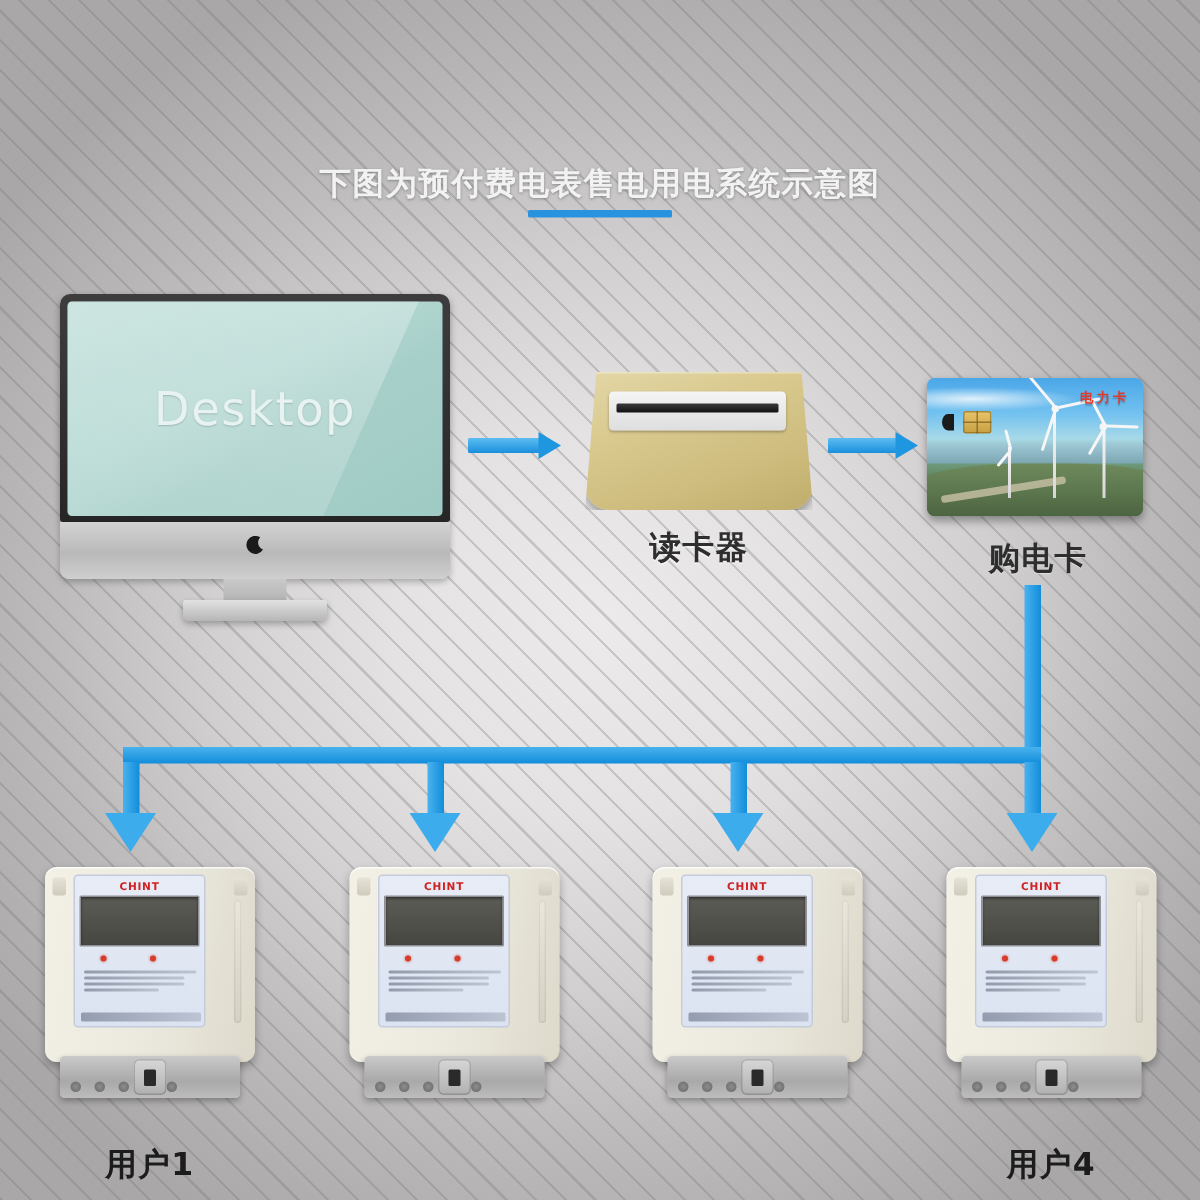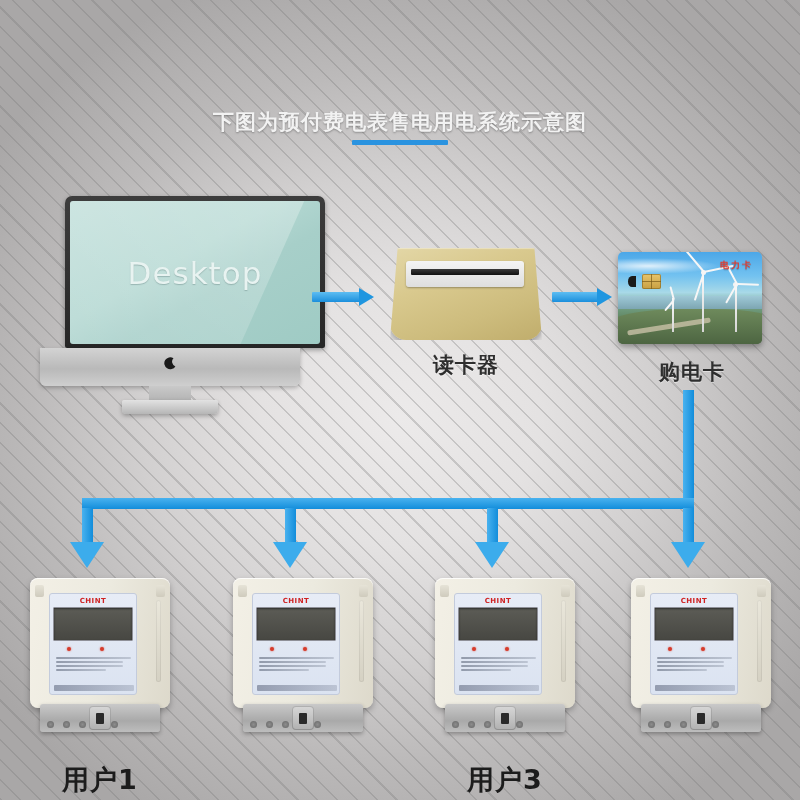--- a/index.html
+++ b/index.html
@@ -36,21 +36,20 @@
     position:absolute;left:352px;top:140px;width:96px;height:5px;
     background:#2a93e0;border-radius:1px;
   }
   
   .monitor{position:absolute;left:40px;top:196px;width:260px;}
   .mon-bezel{
     position:relative;width:260px;height:152px;box-sizing:border-box;
     background:linear-gradient(#3d3d3d,#262626);
     border-radius:7px 7px 2px 2px;padding:5px 5px 4px 5px;
     box-shadow:0 2px 5px rgba(0,0,0,.35);
-    margin-left:25px;
   }
   .mon-screen{
     width:100%;height:100%;box-sizing:border-box;
     background:linear-gradient(150deg,#bfded9 0%,#b4d8d2 42%,#a7cfc9 60%,#9fcbc4 100%);
     border-radius:3px;position:relative;overflow:hidden;
     display:flex;align-items:center;justify-content:center;
   }
   .mon-screen:after{
     content:"";position:absolute;left:-20%;top:-60%;width:95%;height:230%;
     background:linear-gradient(rgba(255,255,255,.30),rgba(255,255,255,.06));
@@ -170,21 +169,21 @@
     border-radius:8px;
     box-shadow:0 3px 6px rgba(0,0,0,.28), inset 0 1px 0 rgba(255,255,255,.8);
   }
   .ear{position:absolute;top:7px;width:9px;height:12px;
     background:linear-gradient(#e6e3d7,#cfcbbd);border-radius:2px;}
   .ear.l{left:5px;} .ear.r{right:5px;}
   .vent{position:absolute;right:9px;top:22px;width:5px;height:82px;
     background:linear-gradient(#e9e6da,#d5d1c3);border-radius:3px;
     box-shadow:inset 0 0 0 1px rgba(0,0,0,.06);}
   .panel{
-    position:absolute;left:19px;top:15px;width:88px;height:102px;box-sizing:border-box;
+    position:absolute;left:19px;top:5px;width:88px;height:102px;box-sizing:border-box;
     background:linear-gradient(#e7ecf6,#dbe3f1);
     border:1px solid #c3cbdc;border-radius:3px;padding:3px;
   }
   .brand{font-size:7px;color:#cf2222;font-weight:bold;text-align:center;
     letter-spacing:.5px;line-height:9px;}
   .lcd{
     margin:1px auto 0;width:78px;height:32px;
     background:linear-gradient(#5c5c56,#474742);
     border:1px solid #8f9098;border-radius:1px;
     box-shadow:inset 0 1px 2px rgba(0,0,0,.5);
@@ -208,21 +207,21 @@
   .screwrow{position:absolute;left:7px;top:9px;width:106px;height:9px;}
   .screwrow b{display:inline-block;width:7px;height:7px;margin-right:9px;
     background:radial-gradient(#8d8d8d,#666);border-radius:50%;}
   .tcent{position:absolute;left:50%;margin-left:-11px;top:2px;width:22px;height:24px;
     background:linear-gradient(#d7d7d7,#b0b0b0);border-radius:4px;
     box-shadow:inset 0 0 0 1px rgba(0,0,0,.18);}
   .tcent:after{content:"";position:absolute;left:50%;margin-left:-4px;top:7px;
     width:8px;height:11px;background:#2a2a2a;border-radius:1px;}
   .ulabel{
     position:absolute;width:140px;text-align:center;top:762px;
-    font-size:27px;font-weight:bold;color:#1c1c1c;letter-spacing:1px;
+    font-size:21px;font-weight:bold;color:#1c1c1c;letter-spacing:1px;
   }
   .biaoka{
     position:absolute;left:0;top:440px;width:800px;text-align:center;
     font-size:30px;font-weight:bold;color:#1f1f1f;letter-spacing:2px;
     text-shadow:0 1px 0 rgba(255,255,255,.4);
   }
 </style>
 </head>
 <body>
 
@@ -393,21 +392,20 @@
         <div class="footrow"></div>
       </div>
     </div>
     <div class="terminal">
       <div class="screwrow">
         <b></b><b></b><b></b><b></b><b></b>
       </div>
       <div class="tcent"></div>
     </div>
   </div>
-  <div class="ulabel" style="left:435px;">用户3</div>
 
   <div class="meter" style="left:631px;top:578px;">
     <div class="meter-body">
       <div class="ear l"></div>
       <div class="ear r"></div>
       <div class="vent"></div>
       <div class="panel">
         <div class="brand">CHINT</div>
         <div class="lcd"></div>
         <div class="leds">
@@ -423,14 +421,15 @@
         <div class="footrow"></div>
       </div>
     </div>
     <div class="terminal">
       <div class="screwrow">
         <b></b><b></b><b></b><b></b><b></b>
       </div>
       <div class="tcent"></div>
     </div>
   </div>
+  <div class="ulabel" style="left:631px;">用户4</div>
 
 </div>
 
 </body></html>

